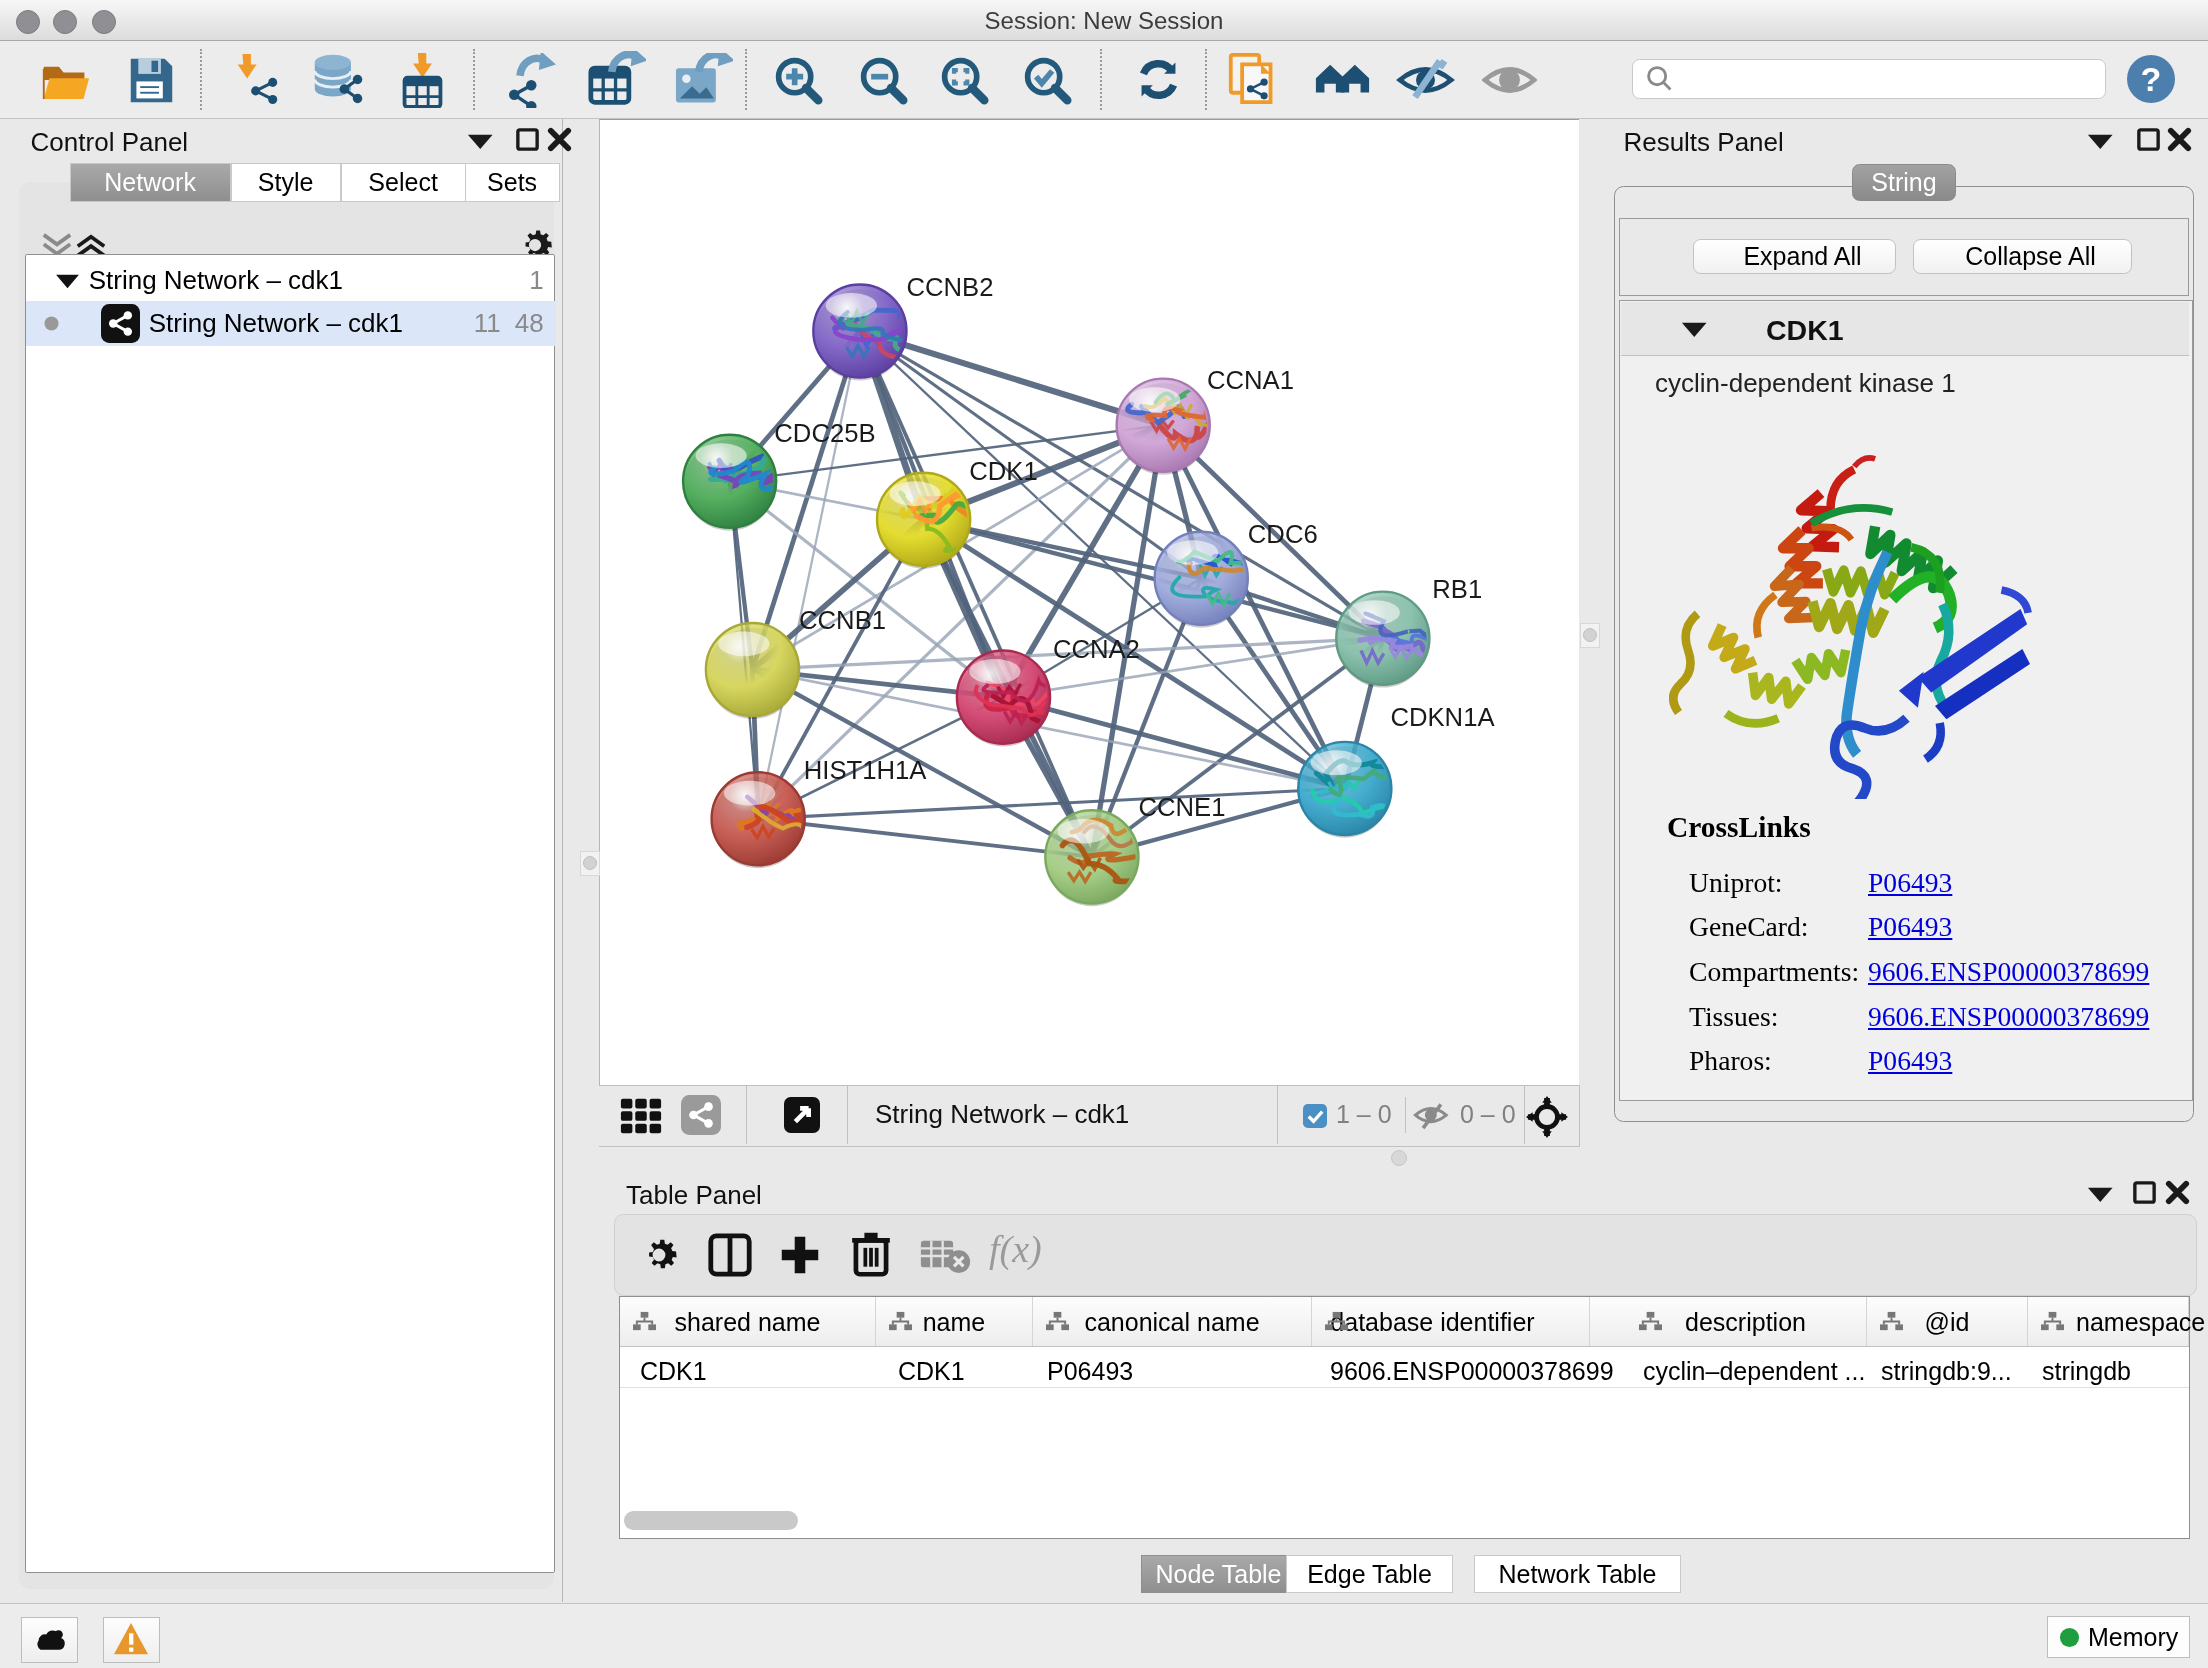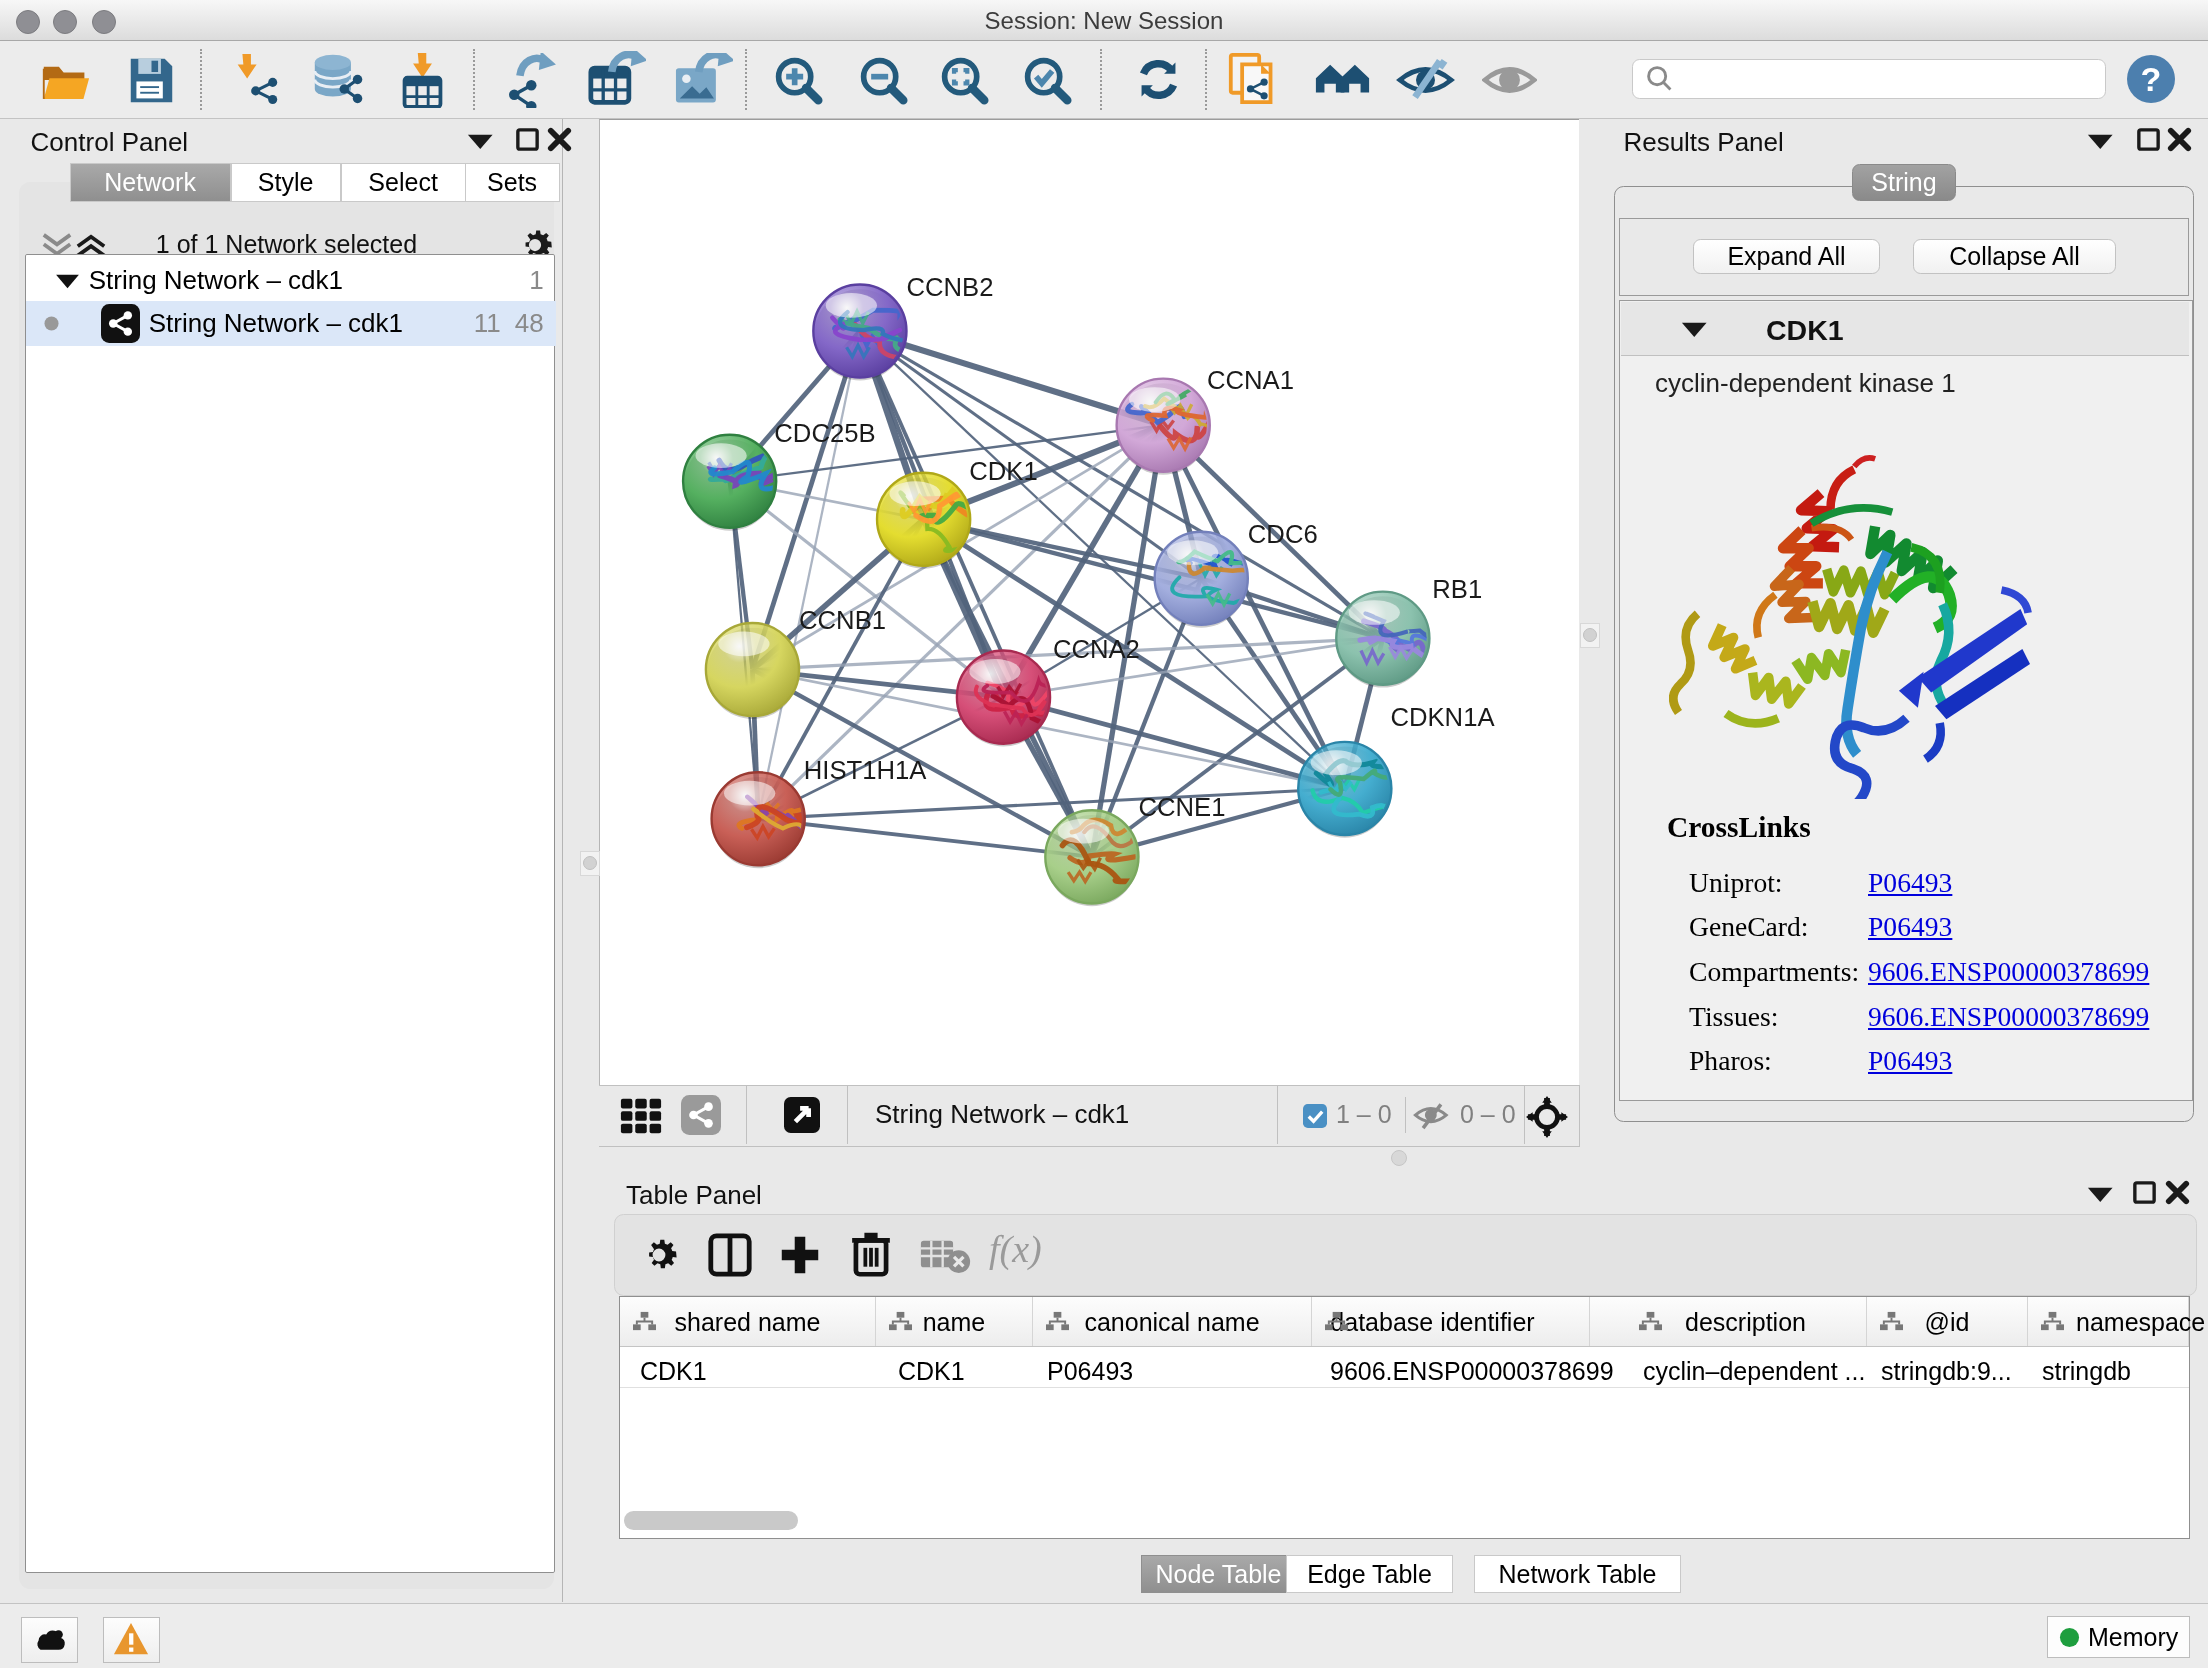--- a/index.html
+++ b/index.html
@@ -21,21 +21,21 @@
 .tabsel{background:linear-gradient(#a9a9a9,#8f8f8f);color:#fff;}
 .innerpanel{position:absolute;left:11.4px;top:63px;width:535px;height:1407px;background:#e4e4e4;border-radius:11.4px;}
 .netlistbox{position:absolute;left:5.7px;top:72px;width:530px;height:1319px;background:#fff;border:1.9px solid #8f8f8f;box-sizing:border-box;border-radius:1.9px;}
 .selrow{position:absolute;left:0;top:46px;width:530px;height:45px;background:#dbe7f8;}
 
 .canvas{left:599px;top:119px;width:980px;height:966px;background:#fff;border-top:1px solid #9c9c9c;border-left:1px solid #b5b5b5;box-sizing:border-box;}
 .netbar{left:599px;top:1085px;width:980px;height:60px;background:#e9e9e9;border:1px solid #c0c0c0;border-left:none;}
 .nbsep{top:0px;width:0;height:58px;border-left:1px solid #c0c0c0;}
 
 .rpanel{left:1612px;top:119px;width:596px;height:1053px;background:#e9e9e9;}
-.btn{position:absolute;background:linear-gradient(#ffffff,#f1f1f1);border:1px solid #c2c2c2;border-radius:7.6px;font-size:25px;color:#000;text-align:center;}
+.btn{position:absolute;background:linear-gradient(#ffffff,#f1f1f1);border:1px solid #c2c2c2;border-radius:7.6px;font-size:25px;color:#000;text-align:center;padding-left:16px;}
 
 .tpanel{left:599px;top:1172px;width:1609px;height:430px;background:#e9e9e9;}
 .ttoolbar{position:absolute;left:15px;top:42px;width:1581px;height:80px;background:#e3e3e3;border:1px solid #d0d0d0;border-radius:9.5px;}
 .ttable{position:absolute;left:20px;top:124px;width:1569px;height:241px;background:#fff;border:1.9px solid #8f8f8f;}
 .thead{position:absolute;left:0;top:0;width:1569px;height:49px;background:linear-gradient(#fdfdfd,#ededed);border-bottom:1px solid #c4c4c4;}
 .hcol{position:absolute;top:0;height:49px;border-right:1px solid #d5d5d5;font-size:25px;color:#000;}
 .hlabel{position:absolute;top:10.5px;width:100%;text-align:center;}
 .rcell{position:absolute;top:60px;font-size:25px;color:#000;}
 .btab{position:absolute;top:383px;height:36px;background:#fff;border:1px solid #c9c9c9;color:#000;font-size:25px;text-align:center;line-height:36px;}
 .statusbar{left:0;top:1603px;width:2208px;height:66px;background:#ececec;border-top:1px solid #c3c3c3;}
@@ -197,21 +197,20 @@
   <div class="tab" style="left:223px;width:108px;">Style</div>
   <div class="tab" style="left:333px;width:123px;">Select</div>
   <div class="tab" style="left:457px;width:93px;">Sets</div>
   <div class="innerpanel">
     <svg class="abs" style="left:21px;top:49px;" width="34" height="28.5" viewBox="0 0 36 30">
         <path d="M4 4 L18 14 L32 4 M4 14 L18 24 L32 14" fill="none" stroke="#8a8a8a" stroke-width="4"></path>
       </svg>
     <svg class="abs" style="left:55px;top:49px;" width="34" height="28.5" viewBox="0 0 36 30">
         <path d="M4 26 L18 16 L32 26 M4 16 L18 6 L32 16" fill="none" stroke="#1a1a1a" stroke-width="4"></path>
       </svg>
-    <div class="abs" style="left:0px;top:48px;width:535px;text-align:center;font-size:25px;color:#111;">1 of 1 Network selected</div>
     <svg class="abs" style="left:495px;top:42px;" width="42" height="42" viewBox="0 0 24 24">
         <path fill="#1a1a1a" d="M12 8.5A3.5 3.5 0 1 0 12 15.5 3.5 3.5 0 1 0 12 8.5zM21.6 13.4l-2.1-.3a7.6 7.6 0 0 1-.6 1.5l1.3 1.7-1.5 1.5-1.7-1.3a7.6 7.6 0 0 1-1.5.6l-.3 2.1h-2.2l-.3-2.1a7.6 7.6 0 0 1-1.5-.6l-1.7 1.3-1.5-1.5 1.3-1.7a7.6 7.6 0 0 1-.6-1.5l-2.1-.3v-2.2l2.1-.3a7.6 7.6 0 0 1 .6-1.5L7.7 6.6l1.5-1.5 1.7 1.3a7.6 7.6 0 0 1 1.5-.6l.3-2.1h2.2l.3 2.1a7.6 7.6 0 0 1 1.5.6l1.7-1.3 1.5 1.5-1.3 1.7a7.6 7.6 0 0 1 .6 1.5l2.1.3z"></path>
       </svg>
     <div class="netlistbox">
       <svg class="abs" style="left:29.5px;top:17px;" width="25" height="19" viewBox="0 0 26 20">
           <polygon points="1,3 25,3 13,17" fill="#111"></polygon>
         </svg>
       <div class="abs" style="left:63px;top:9.5px;font-size:26px;">String Network – cdk1</div>
       <div class="abs" style="left:0px;top:9.5px;width:518px;text-align:right;font-size:26px;color:#8a8a8a;">1</div>
       <div class="selrow">

